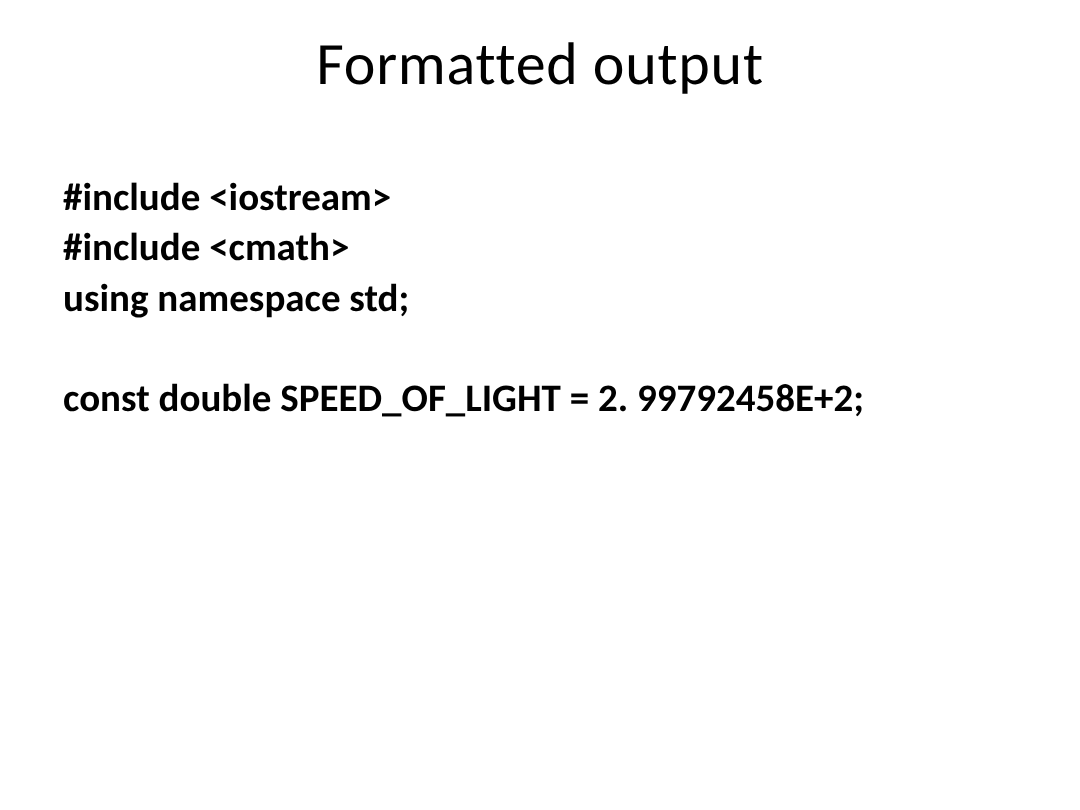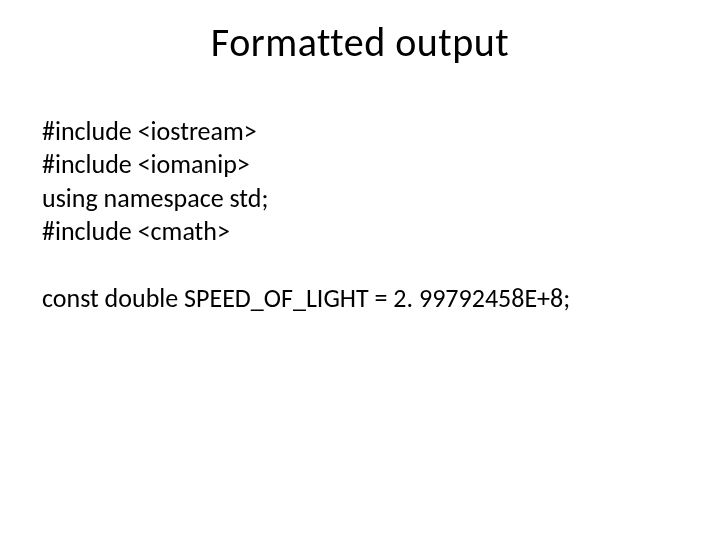--- a/index.html
+++ b/index.html
@@ -28,35 +28,34 @@
     font-weight: 400;
     letter-spacing: 0.5px;
   }
   .body {
     position: absolute;
     top: 115px;
     left: 42px;
     right: 42px;
     font-size: 26px;
     line-height: 1.28;
-    font-weight: 400;
+    font-weight: 700;
   }
   .body .line {
     white-space: pre;
   }
   .gap {
     height: 34px;
   }
 </style>
 </head>
 <body>
 
 <div class="slide">
   <div class="title">Formatted output</div>
   <div class="body">
     <div class="line">#include &lt;iostream&gt;</div>
-    <div class="line">#include &lt;iomanip&gt;</div>
+    <div class="line">#include &lt;cmath&gt;</div>
     <div class="line">using namespace std;</div>
-    <div class="line">#include &lt;cmath&gt;</div>
     <div class="gap"></div>
-    <div class="line">const double SPEED_OF_LIGHT = 2. 99792458E+8;</div>
+    <div class="line">const double SPEED_OF_LIGHT = 2. 99792458E+2;</div>
   </div>
 </div>
 
 </body></html>

